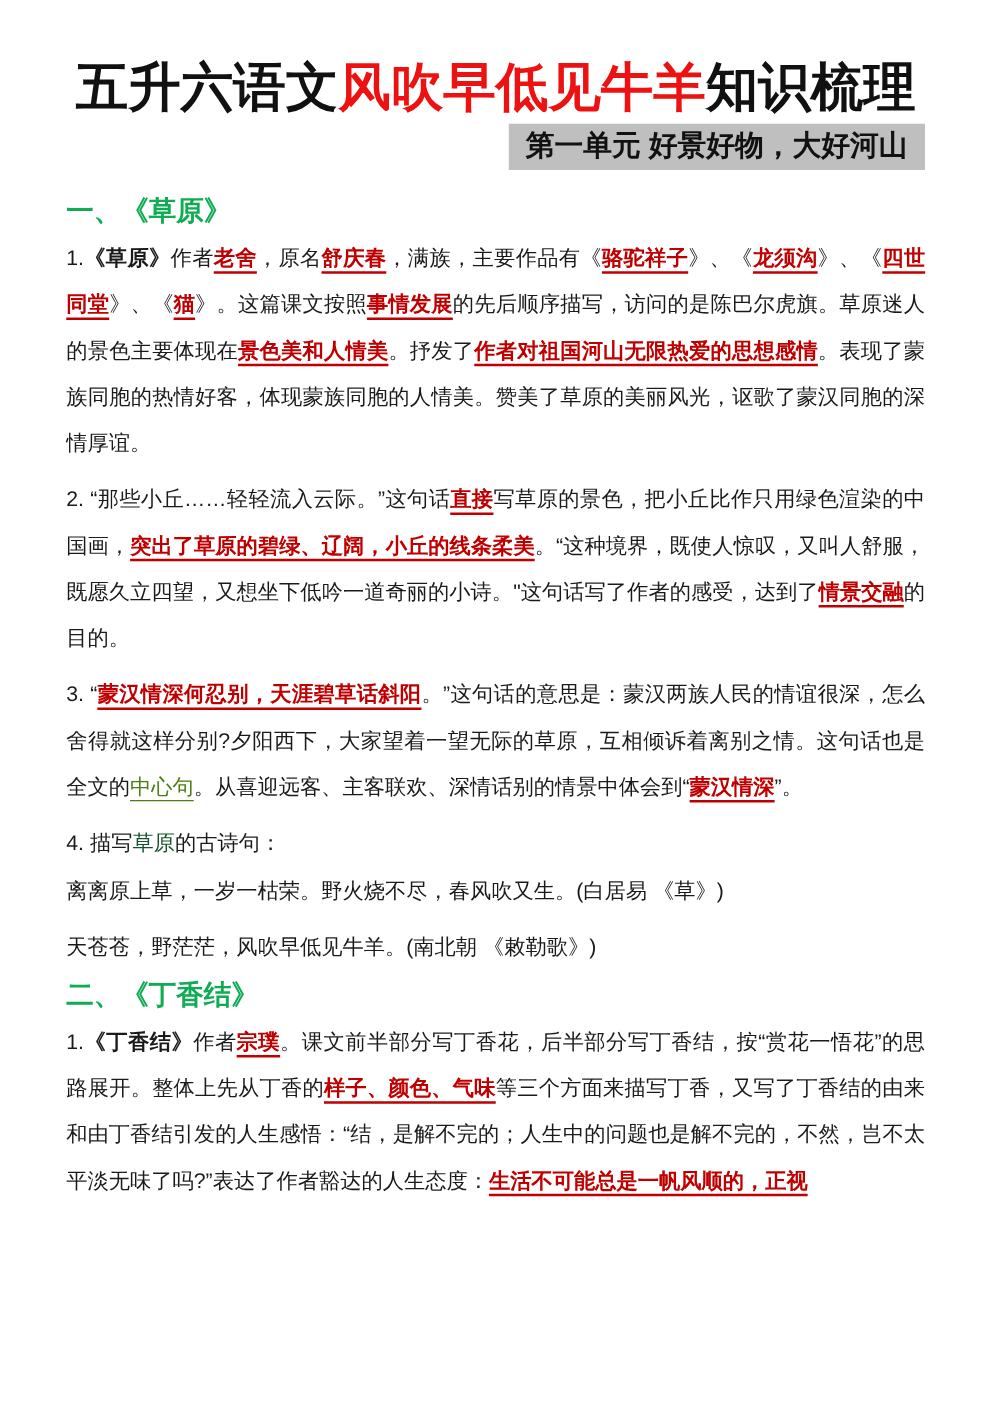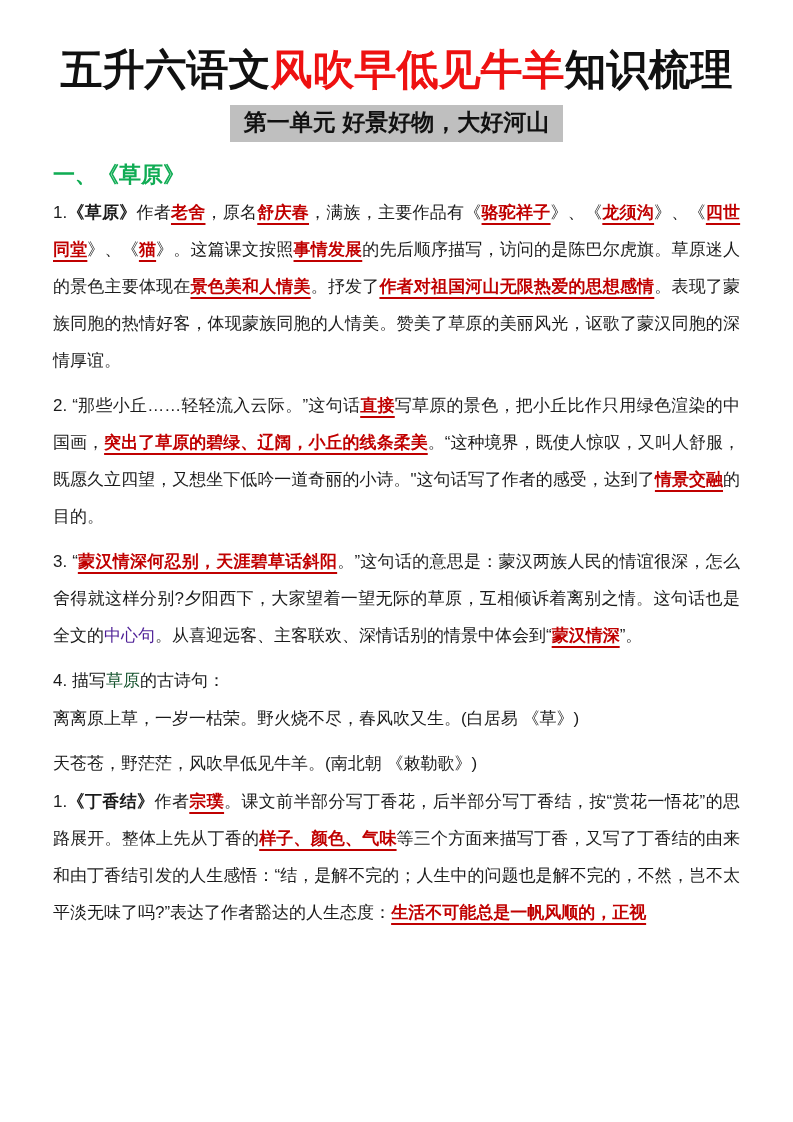--- a/index.html
+++ b/index.html
@@ -18,21 +18,21 @@
     margin:0;
     font-size:42px;
     font-weight:bold;
     line-height:1.25;
     text-align:center;
     white-space:nowrap;
     letter-spacing:0px;
     color:#111;
   }
   .doc-title .t-red{color:#ee1111;}
-  .banner-row{text-align:center;margin:8px 0 14px 0;}
+  .banner-row{text-align:right;margin:2px 0 14px 0;}
   .unit-banner{
     display:inline-block;
     background:#bfbfbf;
     color:#111;
     font-size:23px;
     font-weight:bold;
     line-height:1.35;
     padding:2px 14px 4px 14px;
   }
   .sec-heading{
@@ -52,21 +52,22 @@
   .para.tight{margin-bottom:1px;}
   .run-bold{font-weight:bold;}
   .run-red{
     color:#c00000;
     font-weight:bold;
     text-decoration:underline;
     text-decoration-thickness:1.5px;
     text-underline-offset:5px;
   }
   .run-red-light{
-    color:#4c1d95;
+    color:#4d7c0f;
+    text-decoration:underline;
     text-decoration-thickness:1.3px;
     text-underline-offset:5px;
   }
   .run-purple{color:#14532d;}
 </style>
 </head>
 <body>
 
 <div class="page">
 
@@ -80,16 +81,17 @@
     <h2 class="sec-heading">一、《草原》</h2>
     <p class="para"><span>1.</span><span class="run-bold">《草原》</span><span>作者</span><span class="run-red">老舍</span><span>，原名</span><span class="run-red">舒庆春</span><span>，满族，主要作品有《</span><span class="run-red">骆驼祥子</span><span>》、《</span><span class="run-red">龙须沟</span><span>》、《</span><span class="run-red">四世同堂</span><span>》、《</span><span class="run-red">猫</span><span>》。这篇课文按照</span><span class="run-red">事情发展</span><span>的先后顺序描写，访问的是陈巴尔虎旗。草原迷人的景色主要体现在</span><span class="run-red">景色美和人情美</span><span>。抒发了</span><span class="run-red">作者对祖国河山无限热爱的思想感情</span><span>。表现了蒙族同胞的热情好客，体现蒙族同胞的人情美。赞美了草原的美丽风光，讴歌了蒙汉同胞的深情厚谊。</span></p>
     <p class="para"><span>2. “那些小丘……轻轻流入云际。”这句话</span><span class="run-red">直接</span><span>写草原的景色，把小丘比作只用绿色渲染的中国画，</span><span class="run-red">突出了草原的碧绿、辽阔，小丘的线条柔美</span><span>。“这种境界，既使人惊叹，又叫人舒服，既愿久立四望，又想坐下低吟一道奇丽的小诗。"这句话写了作者的感受，达到了</span><span class="run-red">情景交融</span><span>的目的。</span></p>
     <p class="para"><span>3. “</span><span class="run-red">蒙汉情深何忍别，天涯碧草话斜阳</span><span>。”这句话的意思是：蒙汉两族人民的情谊很深，怎么舍得就这样分别?夕阳西下，大家望着一望无际的草原，互相倾诉着离别之情。这句话也是全文的</span><span class="run-red-light">中心句</span><span>。从喜迎远客、主客联欢、深情话别的情景中体会到“</span><span class="run-red">蒙汉情深</span><span>”。</span></p>
     <p class="para tight"><span>4. 描写</span><span class="run-purple">草原</span><span>的古诗句：</span></p>
     <p class="para"><span>离离原上草，一岁一枯荣。野火烧不尽，春风吹又生。(白居易 《草》)</span></p>
     <p class="para tight"><span>天苍苍，野茫茫，风吹早低见牛羊。(南北朝 《敕勒歌》)</span></p>
   </section>
 
   <section>
+    <h2 class="sec-heading">二、《丁香结》</h2>
     <p class="para"><span>1.</span><span class="run-bold">《丁香结》</span><span>作者</span><span class="run-red">宗璞</span><span>。课文前半部分写丁香花，后半部分写丁香结，按“赏花一悟花”的思路展开。整体上先从丁香的</span><span class="run-red">样子、颜色、气味</span><span>等三个方面来描写丁香，又写了丁香结的由来和由丁香结引发的人生感悟：“结，是解不完的；人生中的问题也是解不完的，不然，岂不太平淡无味了吗?”表达了作者豁达的人生态度：</span><span class="run-red">生活不可能总是一帆风顺的，正视</span></p>
   </section>
 
 </div>
 
 </body></html>

